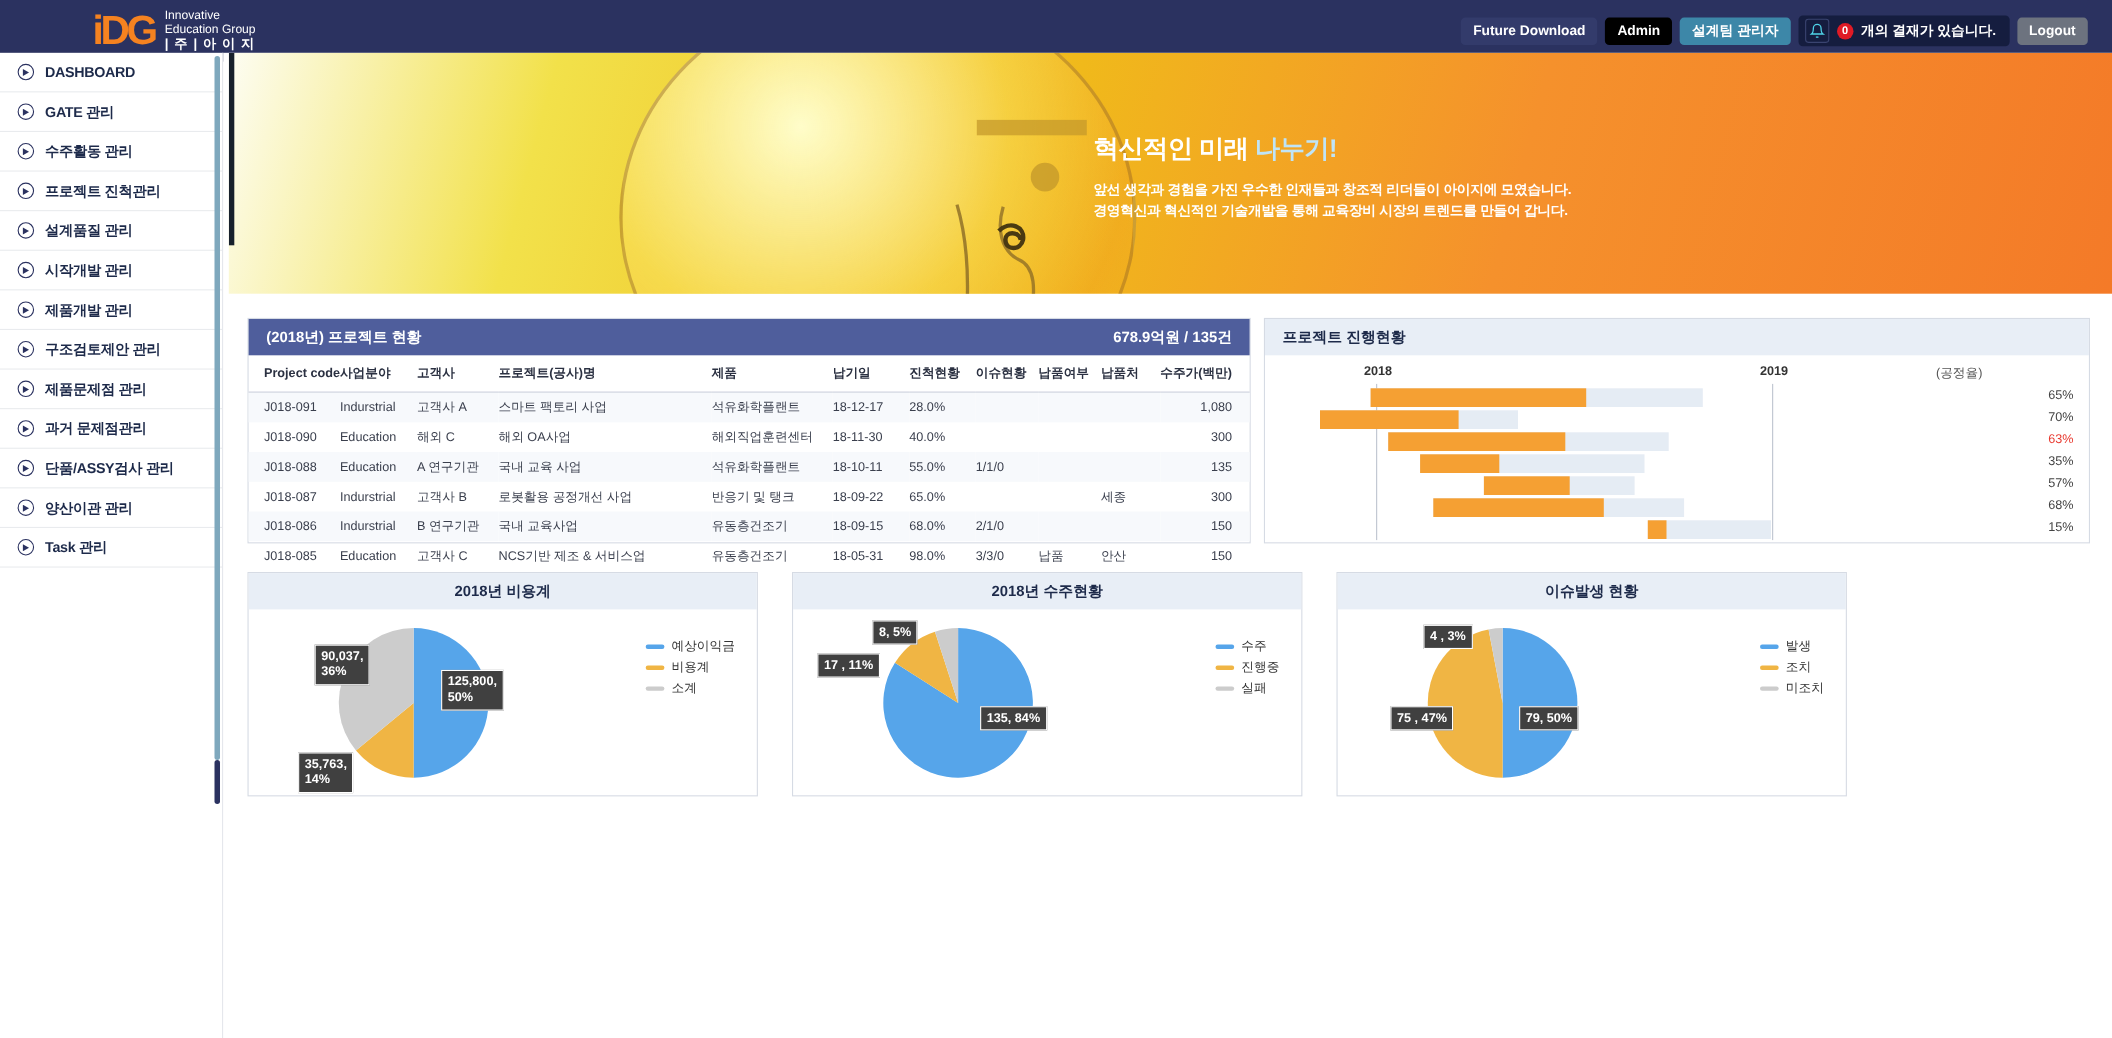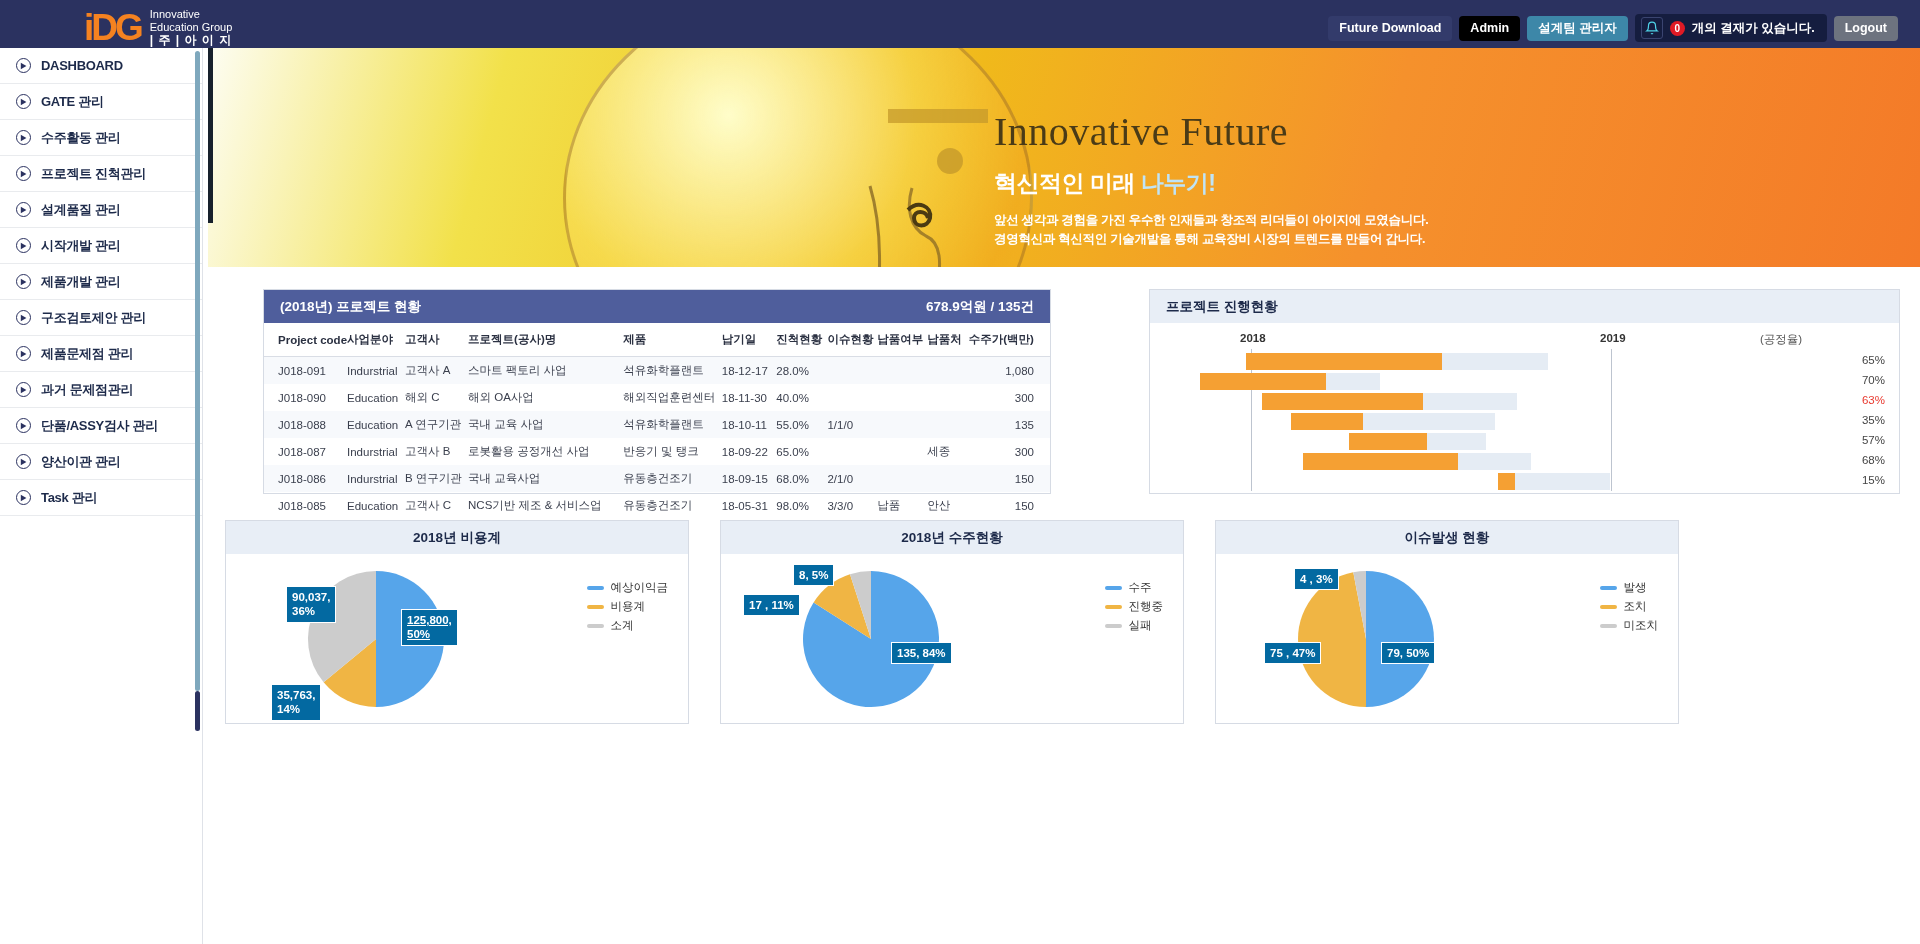--- a/index.html
+++ b/index.html
@@ -123,21 +123,21 @@
 
   
   .panel{ position:absolute; border:1px solid #d6dbe4; background:#fff; }
   .panel-head{
     height:33px; display:flex; align-items:center; padding:0 16px;
     font-size:13.5px; font-weight:bold;
   }
   .ph-blue{ background:#4f5e9c; color:#fff; justify-content:space-between; }
   .ph-light{ background:#e8eef6; color:#1d2a4a; }
 
-  .p-table{ left:22px; top:241px; width:788px; height:205px;margin-left:38px; }
+  .p-table{ left:22px; top:241px; width:912px; height:205px; }
   tbody,thead,tr,td,th{}
   table.ptab{ width:100%; border-collapse:collapse; }
   table.ptab th{
     font-size:11.5px; font-weight:bold; color:#2b3142; padding:9px 0 9px 0;
     border-bottom:1px solid #d9dde5; text-align:left; white-space:nowrap;
   }
   table.ptab td{
     font-size:11.5px; color:#3a3f4d; padding:6px 0; white-space:nowrap;
   }
   table.ptab tbody tr:nth-child(odd){ background:#f7f9fc; }
@@ -171,21 +171,21 @@
 
   
   .p-pie{ top:472px; width:464px; height:204px; }
   .pie-body{ position:relative; height:170px; display:flex; align-items:center; }
   .pie-canvas{ position:absolute; }
   .pie-legend{ position:absolute; right:20px; top:26px; }
   .lg-row{ display:flex; align-items:center; gap:7px; margin-bottom:4px; }
   .lg-swatch{ width:17px; height:4px; border-radius:2px; display:block; }
   .lg-text{ font-size:11.5px; color:#333; }
   .pie-lbl{
-    position:absolute; background:#0369a1; color:#fff; font-size:11.5px; font-weight:bold;
+    position:absolute; background:#404040; color:#fff; font-size:11.5px; font-weight:bold;
     padding:3px 5px; line-height:1.25; border:1px solid #fff; white-space:nowrap;
   }
 </style>
 </head>
 <body>
 
 <div class="topbar">
   <div class="logo-wrap">
     <span class="logo-mark">iDG</span>
     <span class="logo-text">
@@ -330,21 +330,20 @@
     <div class="hero-orangebar"></div>
     <div class="hero-bulb"></div>
     <div class="bulb-cap"></div>
     <div class="bulb-dot"></div>
     <svg class="bulb-fil" viewBox="0 0 130 120">
       <path d="M22 8 C30 35, 34 70, 30 118" stroke="#8a6a26" stroke-width="3" fill="none" opacity=".8"></path>
       <path d="M64 10 C58 30, 62 50, 78 58 C92 64, 96 84, 86 118" stroke="#8a6a26" stroke-width="3" fill="none" opacity=".75"></path>
       <path d="M60 32 C70 22, 84 28, 82 40 C80 50, 66 50, 66 40 C66 32, 78 32, 80 40" stroke="#4a3a12" stroke-width="4" fill="none"></path>
     </svg>
     <div class="hero-txt">
-      <div class="hero-h1">Innovative Future</div>
       <div class="hero-h2">
         <span>혁신적인 미래 </span><span class="accent">나누기!</span>
       </div>
       <div class="hero-p">
         <div>앞선 생각과 경험을 가진 우수한 인재들과 창조적 리더들이 아이지에 모였습니다.</div>
         <div>경영혁신과 혁신적인 기술개발을 통해 교육장비 시장의 트렌드를 만들어 갑니다.</div>
       </div>
     </div>
   </div>
 
@@ -510,21 +509,21 @@
   <div class="panel p-pie" style="left:22px;" id="pie-0">
     <div class="panel-head ph-light" style="justify-content:center;">
       <span>2018년 비용계</span>
     </div>
     <div class="pie-body">
       <svg class="pie-canvas" width="300" height="170">
           <path d="M 150 85 L 150 17 A 68 68 0 0 1 150 153 Z" fill="#56a5ea"></path>
           <path d="M 150 85 L 150 153 A 68 68 0 0 1 97.60509949124634 128.3448313029109 Z" fill="#f0b544"></path>
           <path d="M 150 85 L 97.60509949124634 128.3448313029109 A 68 68 0 0 1 150 17 Z" fill="#cccccc"></path>
         </svg>
-      <div class="pie-lbl" style="left:175px; top:55px;text-decoration:underline;">125,800,<br>50%</div>
+      <div class="pie-lbl" style="left:175px; top:55px;">125,800,<br>50%</div>
         <div class="pie-lbl" style="left:45px; top:130px;">35,763,<br>14%</div>
         <div class="pie-lbl" style="left:60px; top:32px;">90,037,<br>36%</div>
       <div class="pie-legend">
     <div class="lg-row">
       <span class="lg-swatch" style="background:#56a5ea"></span>
       <span class="lg-text">예상이익금</span>
     </div>
     <div class="lg-row">
       <span class="lg-swatch" style="background:#f0b544"></span>
       <span class="lg-text">비용계</span>

